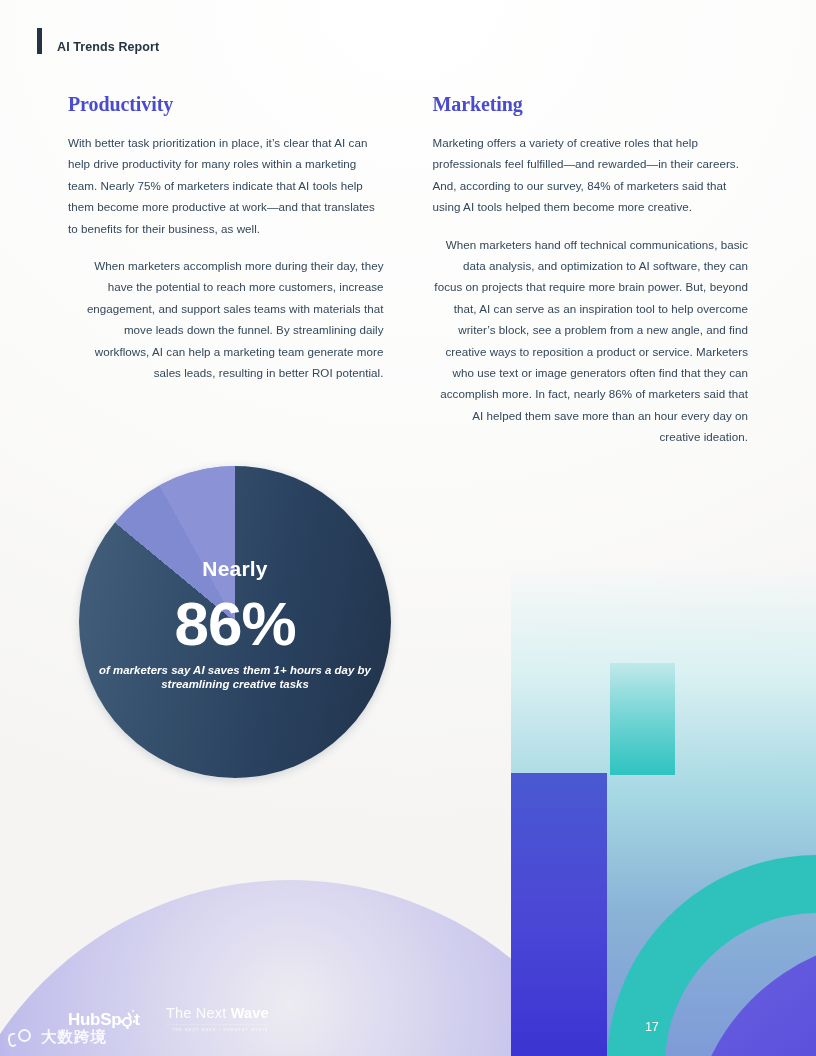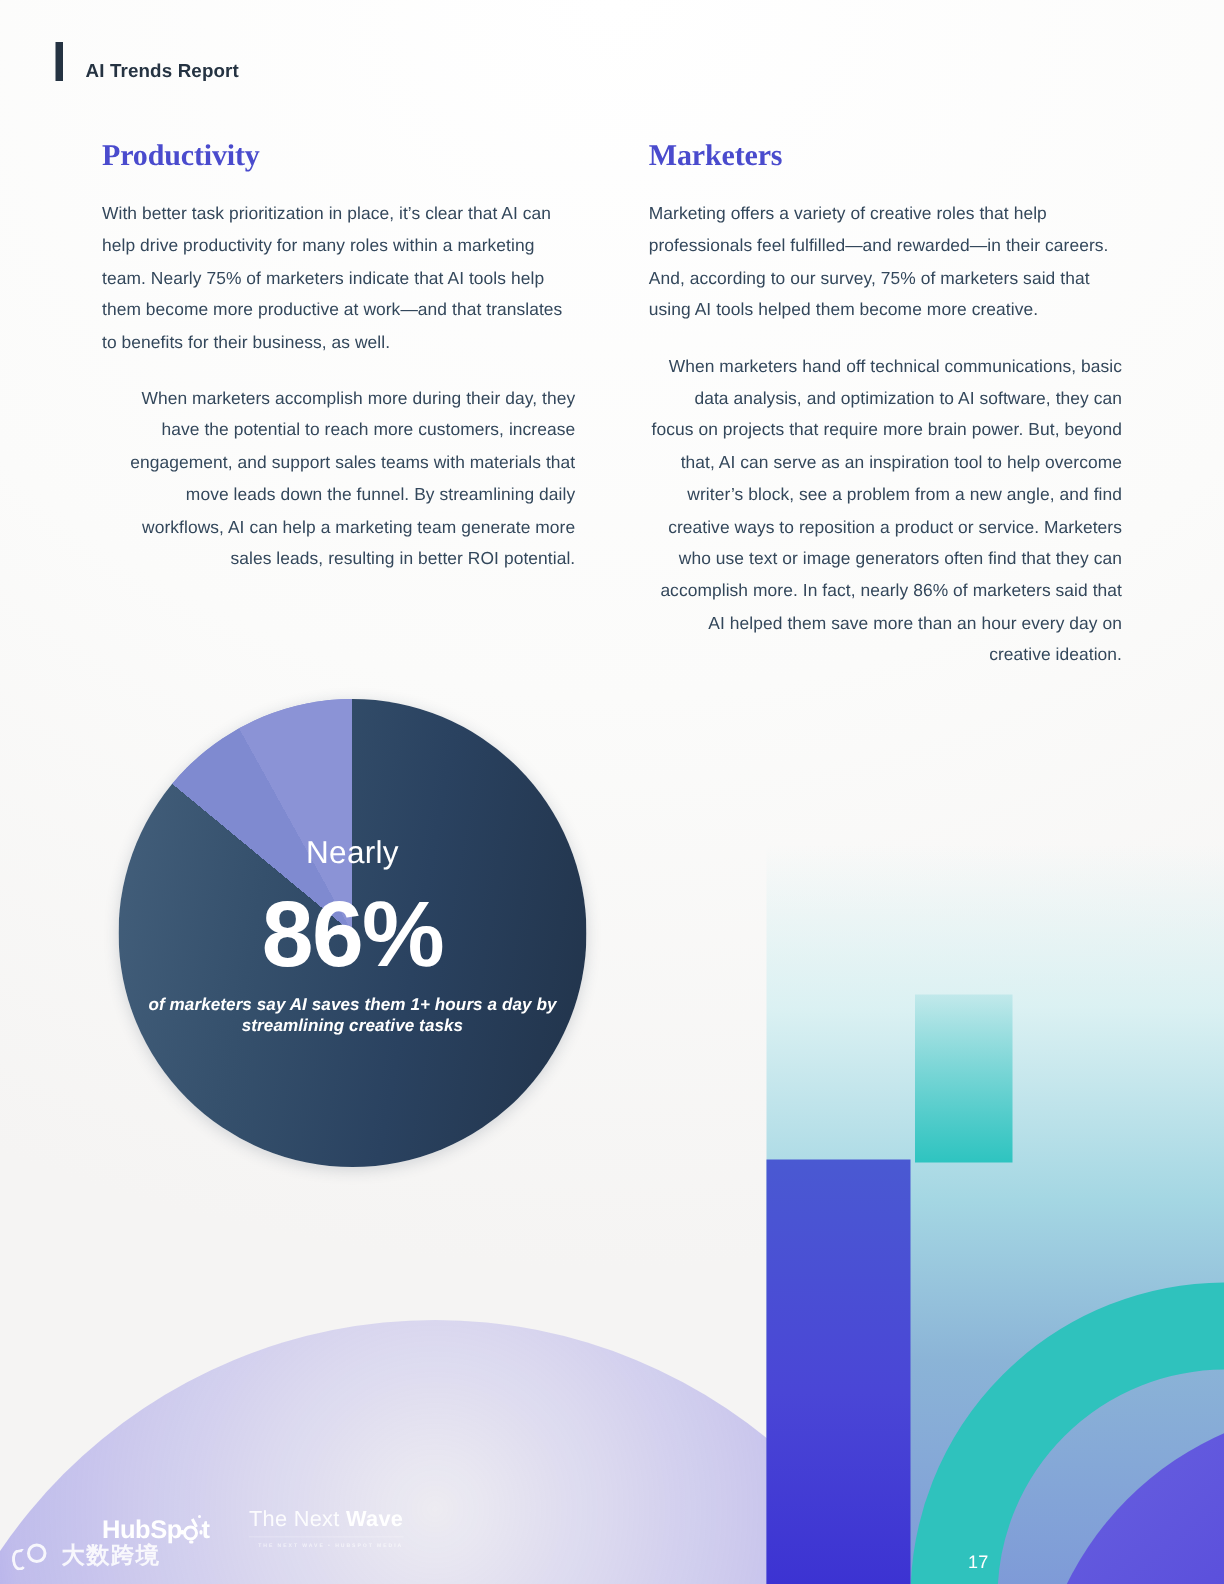--- a/index.html
+++ b/index.html
@@ -140,21 +140,21 @@
         #8b93d6 331deg 360deg);
   }
   .pie-text {
     position:absolute; inset:0;
     display:flex; flex-direction:column;
     align-items:center; justify-content:center;
     color:#ffffff; text-align:center;
     padding-top:6px;
   }
   .pie-nearly {
-    font-size:21px; font-weight:normal; letter-spacing:0.2px;
+    font-size:21px; font-weight:bold; letter-spacing:0.2px;
     line-height:1;
   }
   .pie-pct {
     font-size:62px; font-weight:bold; line-height:1.08;
     letter-spacing:-1px; margin-top:12px;
   }
   .pie-caption {
     font-size:11.4px; font-weight:bold; line-height:14.6px;
     margin-top:5px; letter-spacing:0.05px;font-style:italic;
   }
@@ -199,21 +199,21 @@
   .nw-main .nw-light { font-weight:400; opacity:0.92; }
   .nw-main .nw-bold  { font-weight:bold; }
   .nw-sub {
     font-size:3.4px; letter-spacing:1.3px; font-weight:bold;
     opacity:0.62; margin-top:3px; white-space:nowrap;
     border-top:0.6px solid rgba(255,255,255,0.28);
     padding-top:2.6px;
   }
 
   .page-number {
-    position:absolute; right:65px; bottom:8px;
+    position:absolute; right:65px; bottom:22px;
     color:#ffffff; font-size:12px; letter-spacing:0.2px;text-align:center;
   }
 
   
   .watermark {
     position:absolute; left:6px; bottom:8px;
     display:flex; align-items:flex-end; gap:7px;
     opacity:0.88;
   }
   .wm-mark {
@@ -260,22 +260,22 @@
 
   <div class="columns">
 
     <div class="col">
       <div class="col-heading">Productivity</div>
       <p>With better task prioritization in place, it’s clear that AI can help drive productivity for many roles within a marketing team. Nearly 75% of marketers indicate that AI tools help them become more productive at work—and that translates to benefits for their business, as well.</p>
       <p>When marketers accomplish more during their day, they have the potential to reach more customers, increase engagement, and support sales teams with materials that move leads down the funnel. By streamlining daily workflows, AI can help a marketing team generate more sales leads, resulting in better ROI potential.</p>
     </div>
 
     <div class="col">
-      <div class="col-heading">Marketers</div>
-      <p>Marketing offers a variety of creative roles that help professionals feel fulfilled—and rewarded—in their careers. And, according to our survey, 75% of marketers said that using AI tools helped them become more creative.</p>
+      <div class="col-heading">Marketing</div>
+      <p>Marketing offers a variety of creative roles that help professionals feel fulfilled—and rewarded—in their careers. And, according to our survey, 84% of marketers said that using AI tools helped them become more creative.</p>
       <p>When marketers hand off technical communications, basic data analysis, and optimization to AI software, they can focus on projects that require more brain power. But, beyond that, AI can serve as an inspiration tool to help overcome writer’s block, see a problem from a new angle, and find creative ways to reposition a product or service. Marketers who use text or image generators often find that they can accomplish more. In fact, nearly 86% of marketers said that AI helped them save more than an hour every day on creative ideation.</p>
     </div>
 
   </div>
 
   <div class="pie-wrap">
     <div class="pie"></div>
     <div class="pie-slice-light"></div>
     <div class="pie-text">
       <div class="pie-nearly">Nearly</div>

